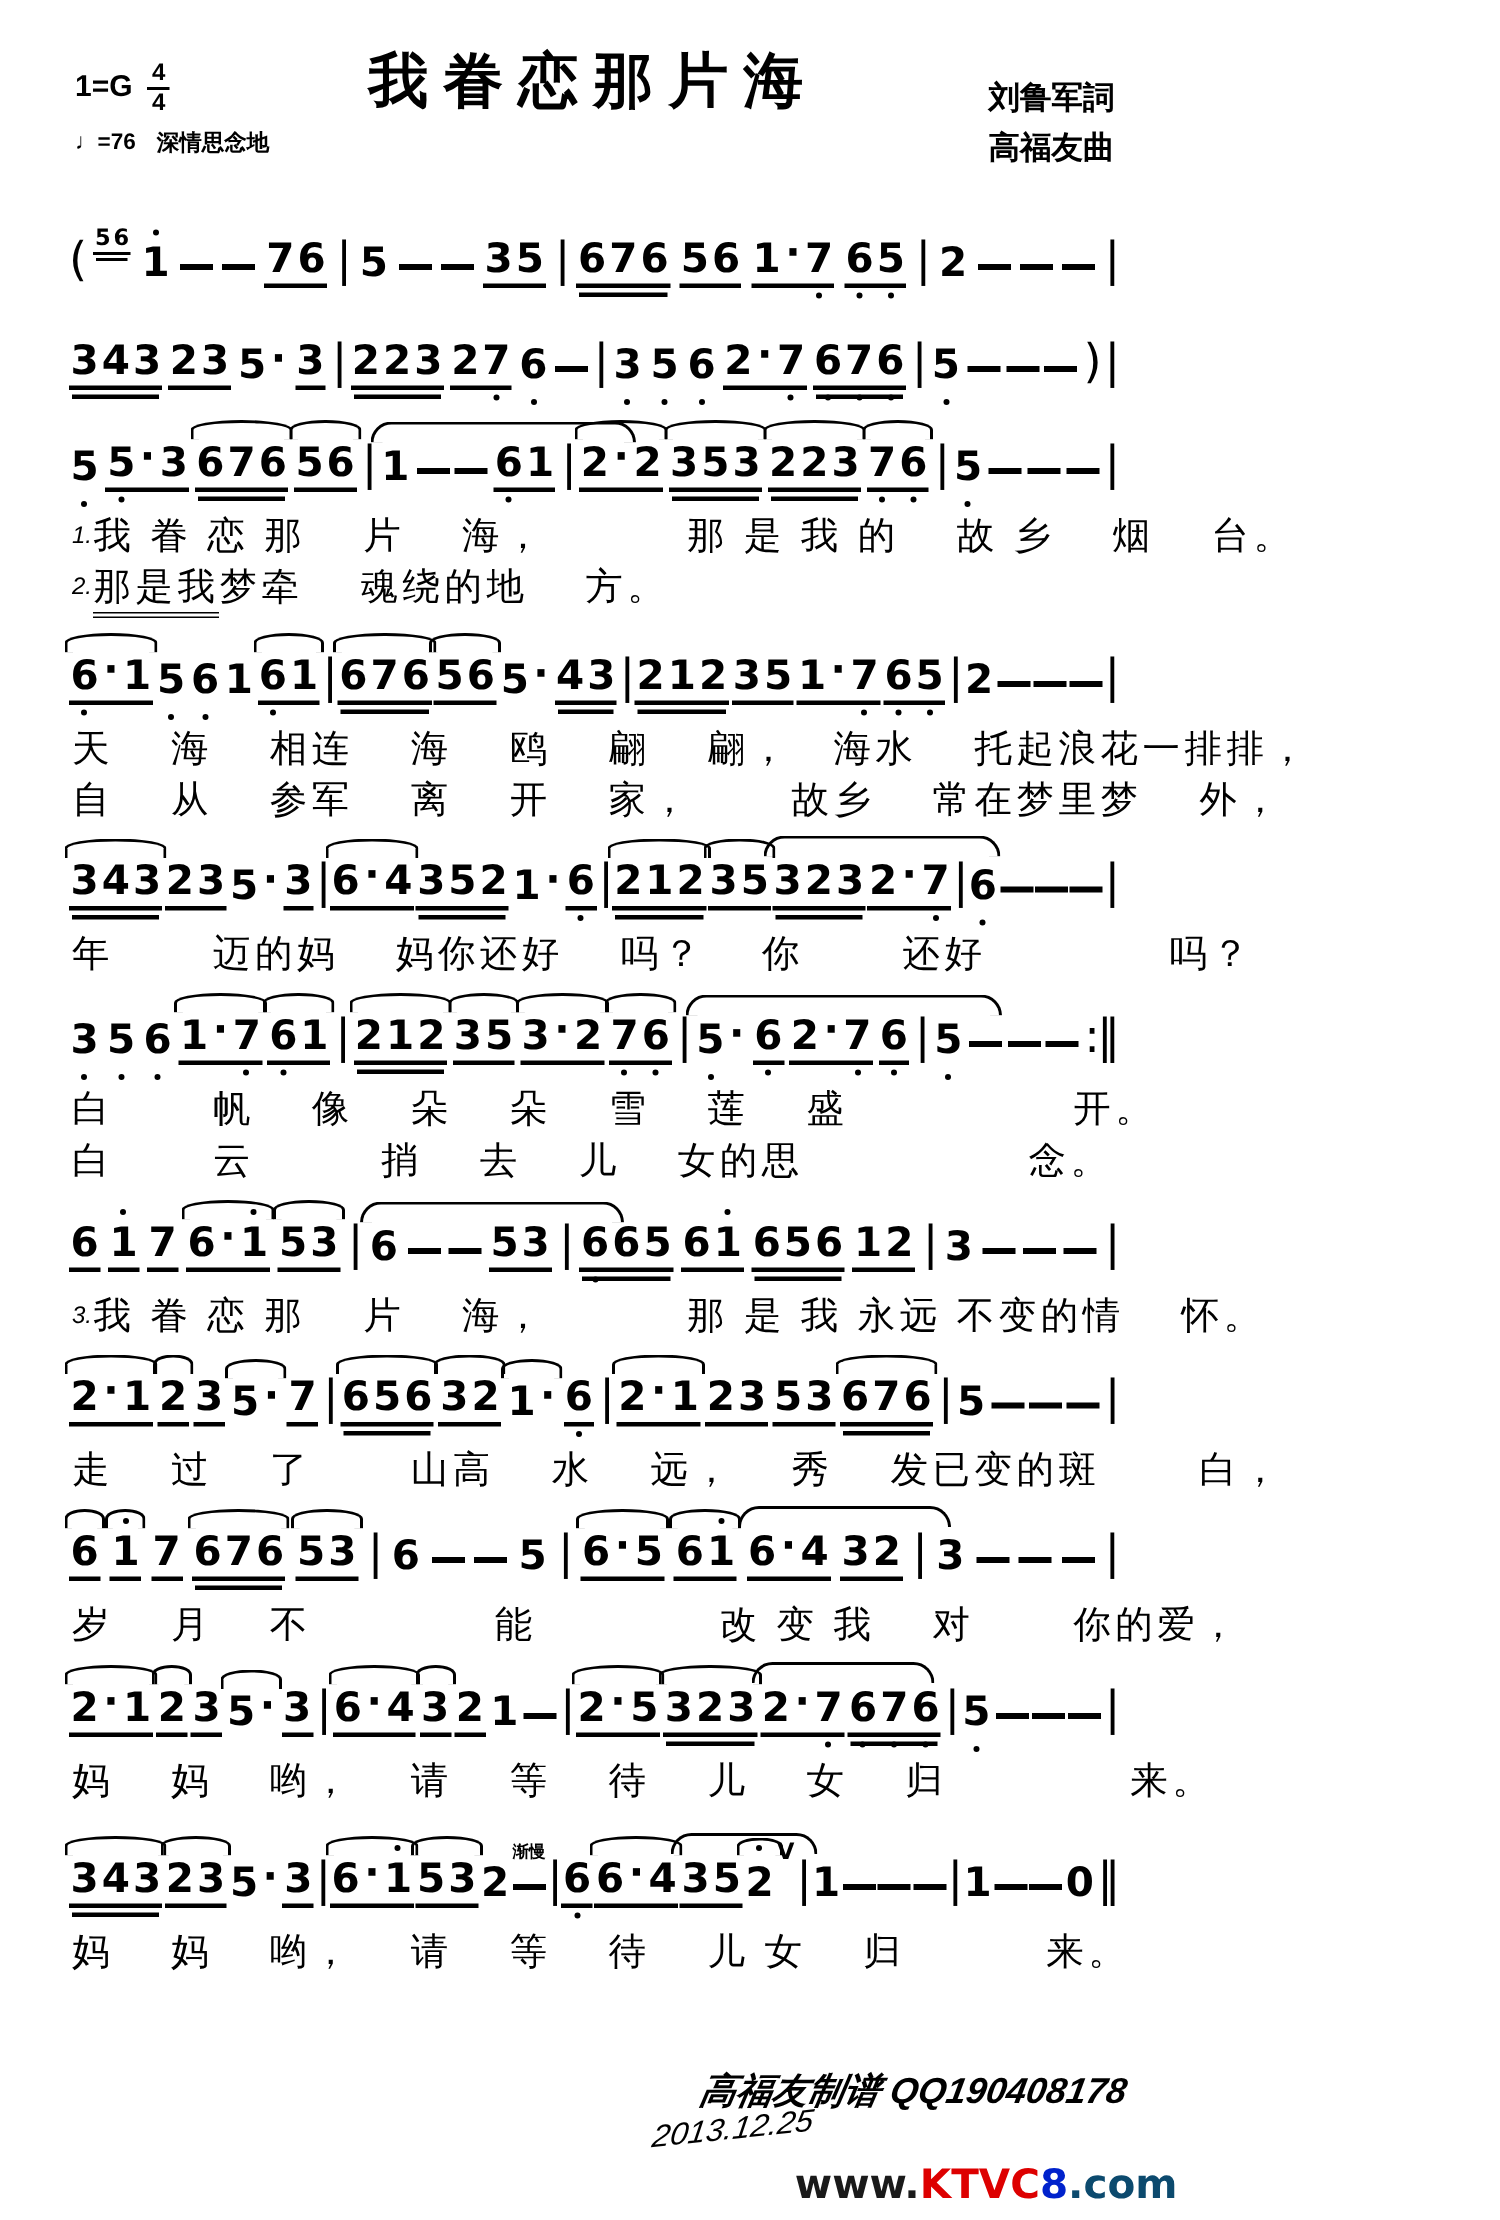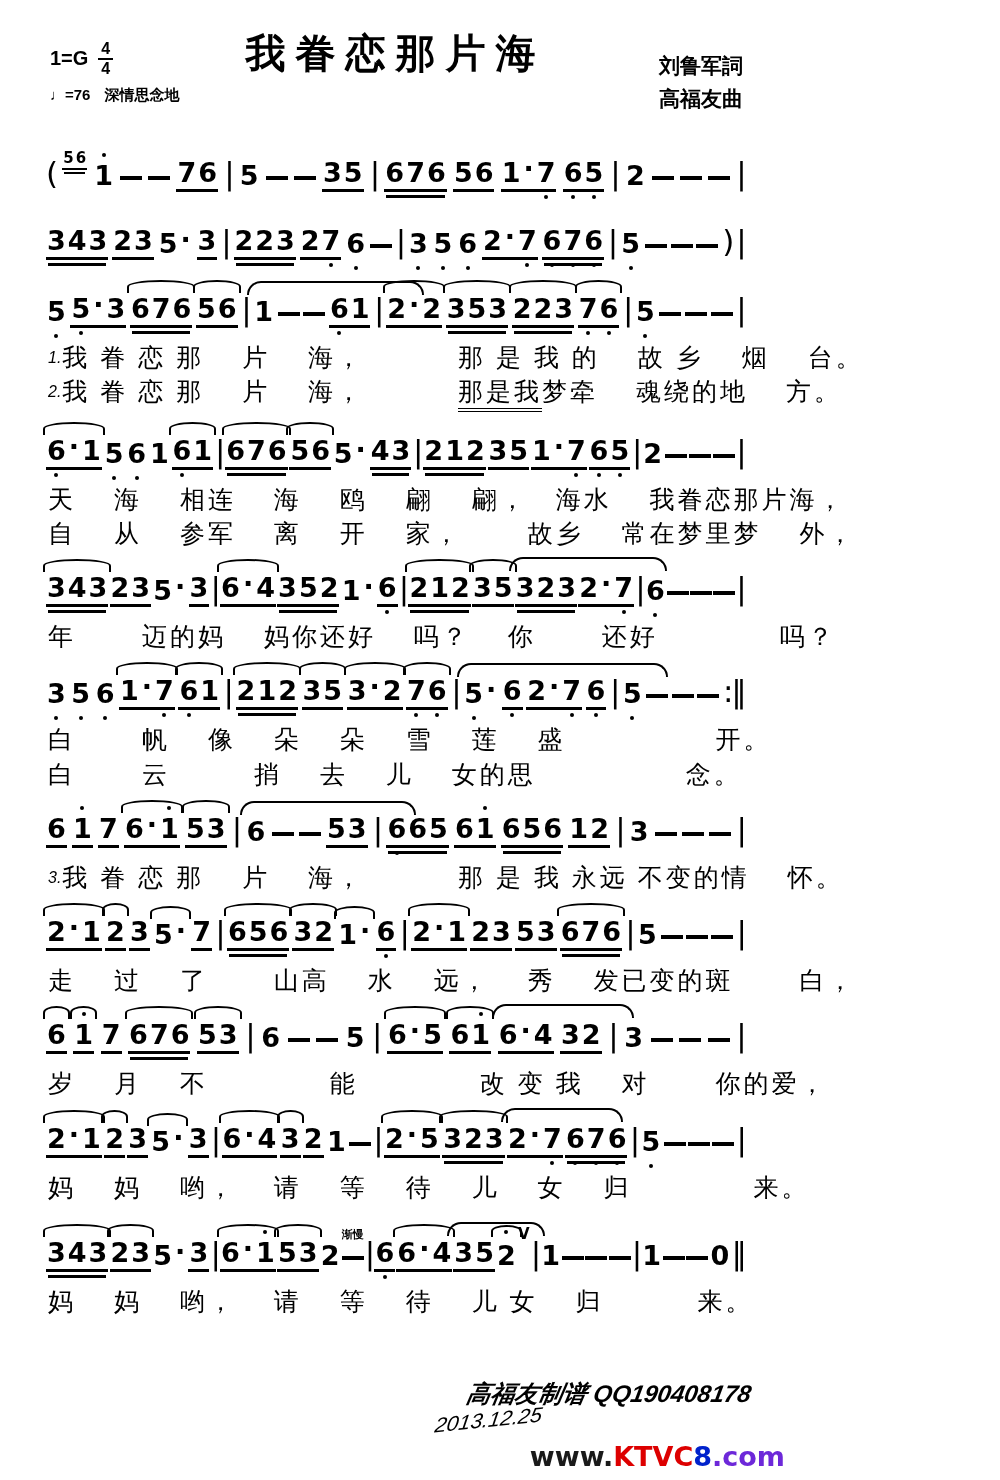--- a/index.html
+++ b/index.html
@@ -179,21 +179,21 @@
           </span>
           <span class="tok dashWrap">
             <i class="dash"></i>
           </span>
           <span class="tok dashWrap">
             <i class="dash"></i>
           </span>
           <span class="tok bar">|</span>
         </div>
         <div class="lyrline"><span class="vn">1.</span><span>我 眷 恋 那　 片　 海，　　　 那 是 我 的　 故 乡　 烟　 台。</span></div>
-        <div class="lyrline"><span class="vn">2.</span><span>我 眷 恋 那　 片　 海，　　　 </span><span class="ul">那是我</span><span>梦牵　 魂绕的地　 方。</span></div>
+        <div class="lyrline"><span class="vn">2.</span><span class="ul">那是我</span><span>梦牵　 魂绕的地　 方。</span></div>
       </div>
       <div class="sys">
         <div class="mline">
           <span class="tok u1 a1"><span class="txt"><span class="nc">6<i class="db"></i></span><span class="aug">·</span><span class="nc">1</span></span></span>
           <span class="tok"><span class="txt"><span class="nc">5<i class="db"></i></span></span></span>
           <span class="tok"><span class="txt"><span class="nc">6<i class="db"></i></span></span></span>
           <span class="tok"><span class="txt"><span class="nc">1</span></span></span>
           <span class="tok u1 a1"><span class="txt"><span class="nc">6<i class="db"></i></span><span class="nc">1</span></span></span>
           <span class="tok bar">|</span>
           <span class="tok u1 u2 a1"><span class="txt"><span class="nc">6</span><span class="nc">7</span><span class="nc">6</span></span></span>
@@ -211,21 +211,21 @@
             <i class="dash"></i>
           </span>
           <span class="tok dashWrap">
             <i class="dash"></i>
           </span>
           <span class="tok dashWrap">
             <i class="dash"></i>
           </span>
           <span class="tok bar">|</span>
         </div>
-        <div class="lyrline"><span>天　 海　 相连　 海　 鸥　 翩　 翩，　海水　 我眷恋那片海，</span></div>
+        <div class="lyrline"><span>天　 海　 相连　 海　 鸥　 翩　 翩，　海水　 托起浪花一排排，</span></div>
         <div class="lyrline"><span>自　 从　 参军　 离　 开　 家，　　 故乡　 常在梦里梦　 外，</span></div>
       </div>
       <div class="sys">
         <div class="mline">
           <span class="tok u1 u2 a1"><span class="txt"><span class="nc">3</span><span class="nc">4</span><span class="nc">3</span></span></span>
           <span class="tok u1"><span class="txt"><span class="nc">2</span><span class="nc">3</span></span></span>
           <span class="tok"><span class="txt"><span class="nc">5</span><span class="aug">·</span></span></span>
           <span class="tok u1"><span class="txt"><span class="nc">3</span></span></span>
           <span class="tok bar">|</span>
           <span class="tok u1 a1"><span class="txt"><span class="nc">6</span><span class="aug">·</span><span class="nc">4</span></span></span>
@@ -466,16 +466,16 @@
           <span class="tok"><span class="txt"><span class="nc">0</span></span></span>
           <span class="tok bar">‖</span>
         </div>
         <div class="lyrline"><span>妈　 妈　 哟，　 请　 等　 待　 儿 女　 归　　　 来。</span></div>
       </div>
     </div>
 
   <div class="footer">
     <div class="credit1">高福友制谱 QQ190408178</div>
     <div class="credit2">2013.12.25</div>
-    <div class="logo" id="logo"><span style="color: rgb(26, 26, 26);">www.</span><span style="color: rgb(221, 0, 0);">KTVC</span><span style="color: rgb(0, 34, 204);">8</span><span style="color: #6d28d9;">.com</span></div>
+    <div class="logo" id="logo"><span style="color: rgb(26, 26, 26);">www.</span><span style="color: rgb(221, 0, 0);">KTVC</span><span style="color: rgb(0, 34, 204);">8</span><span style="color: #0c4a6e;">.com</span></div>
   </div>
 
 </div>
 
 </body></html>

